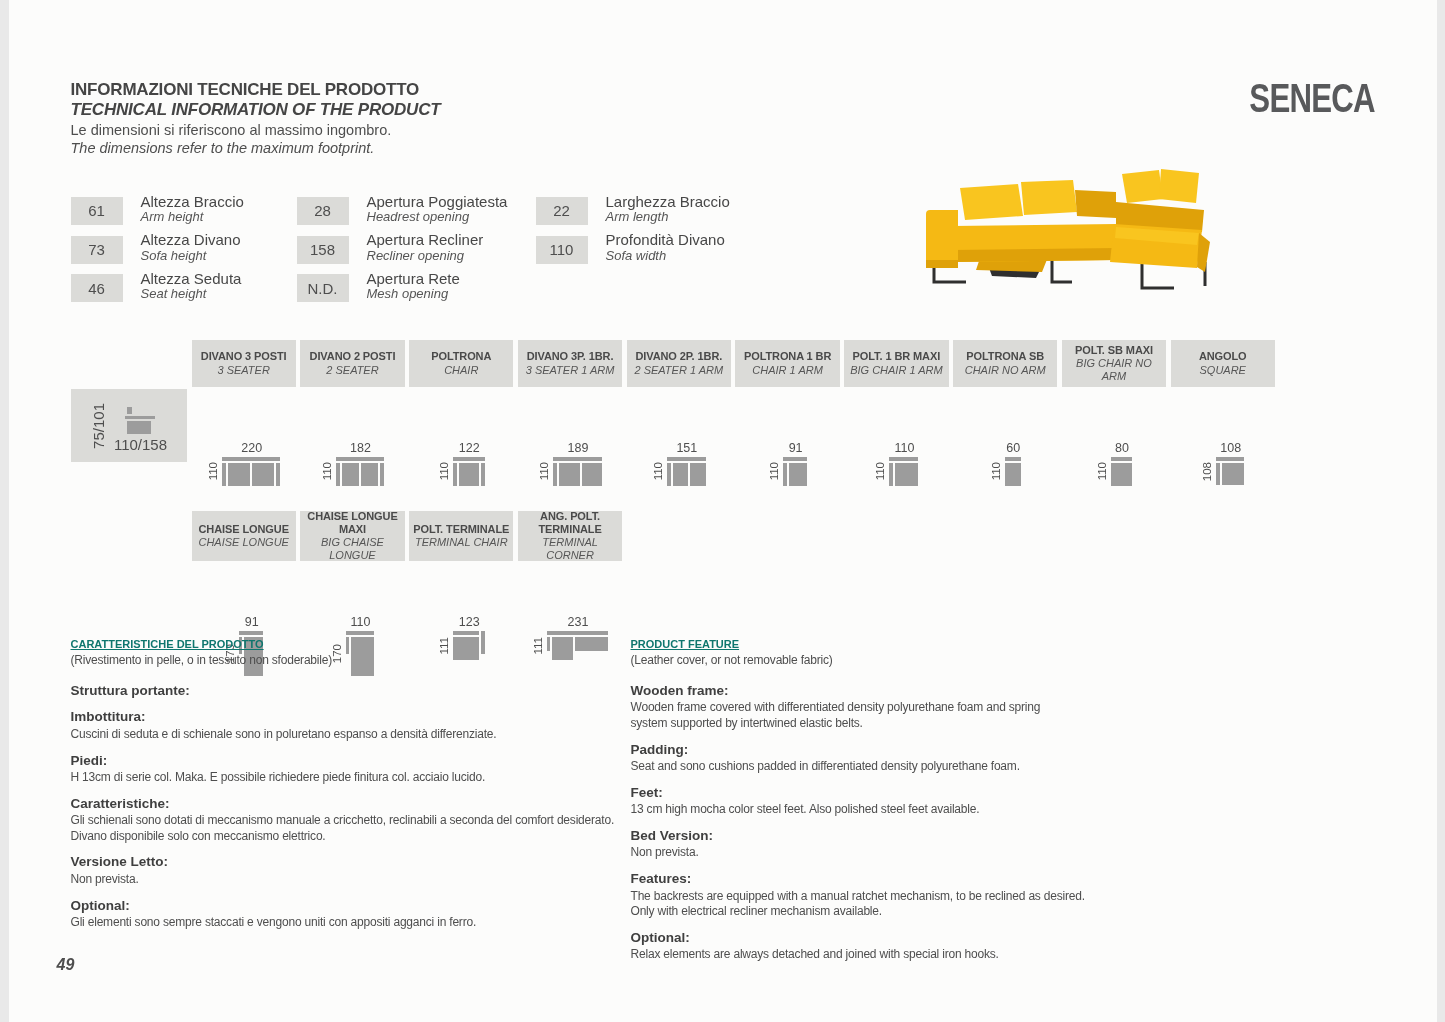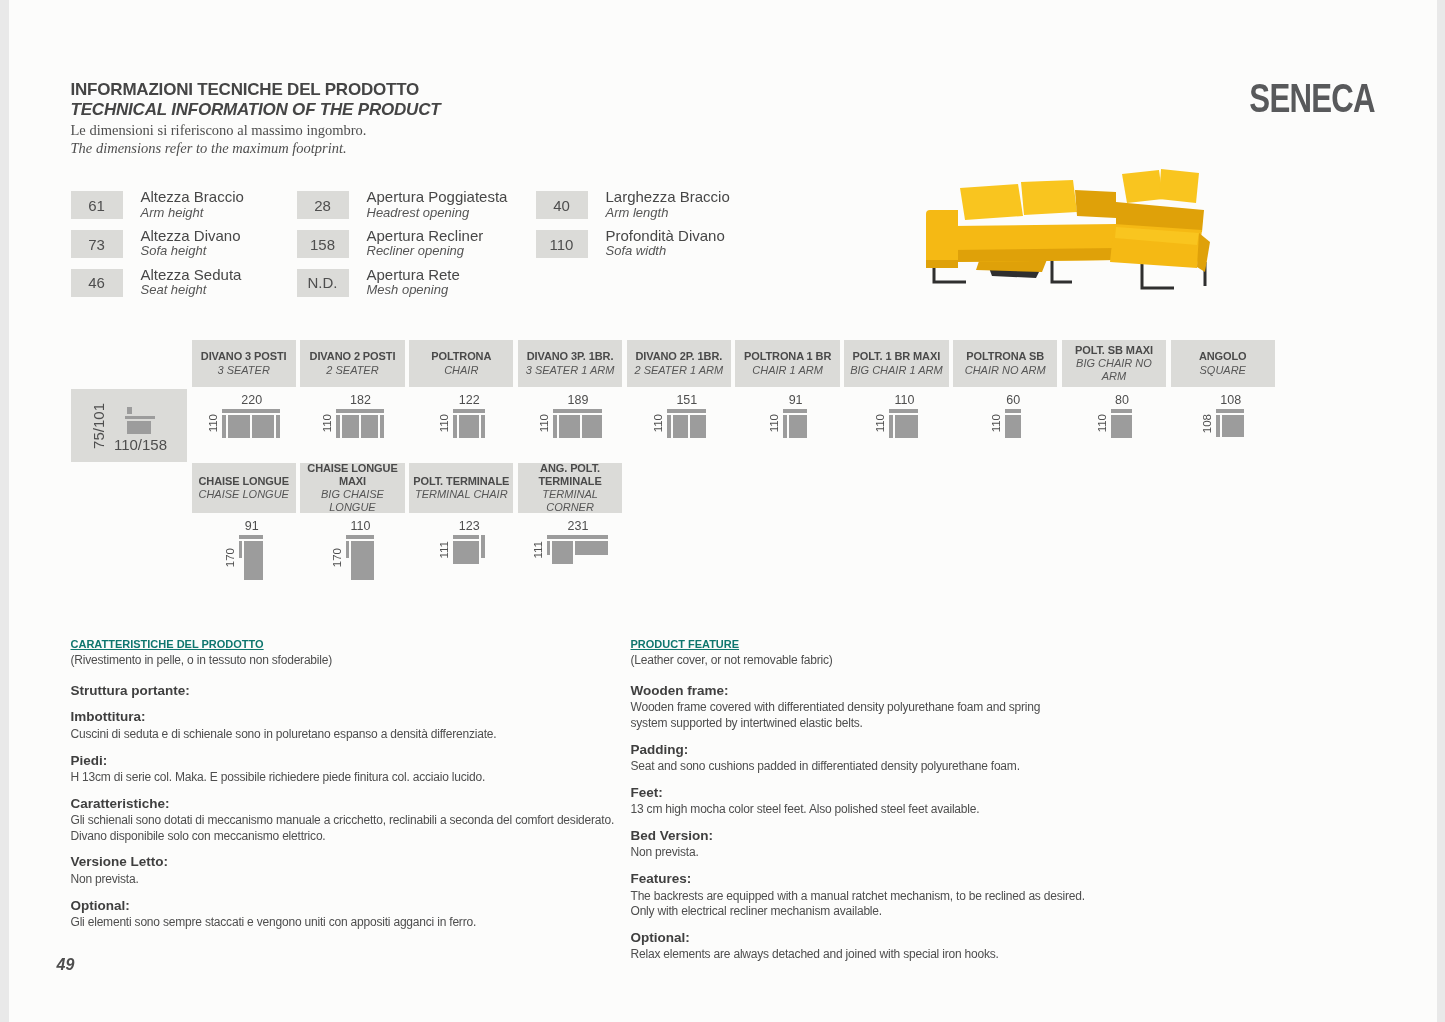--- a/index.html
+++ b/index.html
@@ -2,28 +2,28 @@
 <html style="--box-gray: #dbdbd8; --diagram-gray: #9c9c9c; --text-dark: #4e4e4e; --sofa-yellow: #f5b914; --sofa-yellow-dark: #dfa109; --sofa-yellow-light: #f9c51f; --sofa-metal: #2f2f2f;"><head>
 <meta charset="utf-8">
 <style>
   html,body{margin:0;padding:0;background:#e9e9e9;}
   .page{position:relative;width:1428px;height:1022px;background:#fcfcfb;margin:0 auto;overflow:hidden;
         font-family:"Liberation Sans",sans-serif;color:#4e4e4e;}
   
   .intro{position:absolute;left:62px;top:80px;line-height:1.2;}
   .intro .t{font-size:17px;font-weight:bold;letter-spacing:-.2px;color:#454545;}
   .intro .t.en{font-style:italic;}
-  .intro .n{font-size:14.5px;margin-top:1px;font-family:Liberation Serif, serif;}
+  .intro .n{font-size:14.5px;margin-top:1px;}
   .intro .n.en{font-style:italic;}
   .product-name{position:absolute;right:62px;top:76px;font-size:40px;font-weight:bold;color:#58595b;
         letter-spacing:-1px;transform:scaleX(.78);transform-origin:100% 0;}
   
   .measurements{position:absolute;left:62px;top:186px;display:grid;grid-auto-flow:column;
         grid-template-rows:repeat(3,38.8px);grid-template-columns:226px 239px 330px;}
-  .m-item{display:flex;align-items:center;}
+  .m-item{display:flex;align-items:flex-end;}
   .m-box{width:52px;height:28px;background:var(--box-gray,#dbdbd8);display:flex;align-items:center;
         justify-content:center;font-size:15px;flex:none;}
   .m-labels{margin-left:18px;line-height:1.15;margin-top:-2px;}
   .m-it{font-size:15px;color:#474747;}
   .m-en{font-size:13px;font-style:italic;color:#555;}
   
   .photo{position:absolute;left:893px;top:166px;}
   .sk-stroke{stroke:var(--sofa-metal,#2f2f2f);}
   .skf{fill:var(--sofa-metal,#2f2f2f);}
   .sy{fill:var(--sofa-yellow,#f5b914);}
@@ -35,21 +35,21 @@
   .cols10{grid-template-columns:repeat(10,104.4px);}
   .cols4{grid-template-columns:repeat(4,104.4px);}
   .v-cell{background:var(--box-gray,#dbdbd8);display:flex;flex-direction:column;align-items:center;
         justify-content:center;text-align:center;padding:3px 2px;line-height:1.2;box-sizing:border-box;}
   .v-head1 .v-cell{height:47px;}
   .v-head2{margin-top:4px;}
   .v-head2 .v-cell{height:50px;}
   .v-it{font-size:11px;font-weight:bold;color:#4a4a4a;letter-spacing:-.1px;}
   .v-en{font-size:11px;font-style:italic;color:#565656;}
   .v-diag{margin-top:2px;}
-  .dg-cell{display:flex;justify-content:center;align-items:flex-start;}
+  .dg-cell{display:flex;justify-content:center;align-items:flex-start;margin-top:48px;}
   .d1{height:70px;}
   .d2{height:92px;}
   .dg-stack{display:flex;flex-direction:column;align-items:center;}
   .dg-row{display:flex;align-items:center;}
   .dg-num{font-size:12.5px;margin:4px 0 2px 16px;}
   .dg-rot{writing-mode:vertical-rl;transform:rotate(180deg);font-size:11.5px;margin-right:3px;}
   .dg-shape{position:relative;}
   .dg-shape .blk{position:absolute;background:var(--diagram-gray,#9c9c9c);}
   
   .size-key{position:absolute;left:62px;top:389px;width:116px;height:73px;background:var(--box-gray,#dbdbd8);
@@ -127,21 +127,21 @@
 
   <div class="m-item">
     <div class="m-box">N.D.</div>
     <div class="m-labels">
       <div class="m-it">Apertura Rete</div>
       <div class="m-en">Mesh opening</div>
     </div>
   </div>
 
   <div class="m-item">
-    <div class="m-box">40</div>
+    <div class="m-box">22</div>
     <div class="m-labels">
       <div class="m-it">Larghezza Braccio</div>
       <div class="m-en">Arm length</div>
     </div>
   </div>
 
   <div class="m-item">
     <div class="m-box">110</div>
     <div class="m-labels">
       <div class="m-it">Profondità Divano</div>

